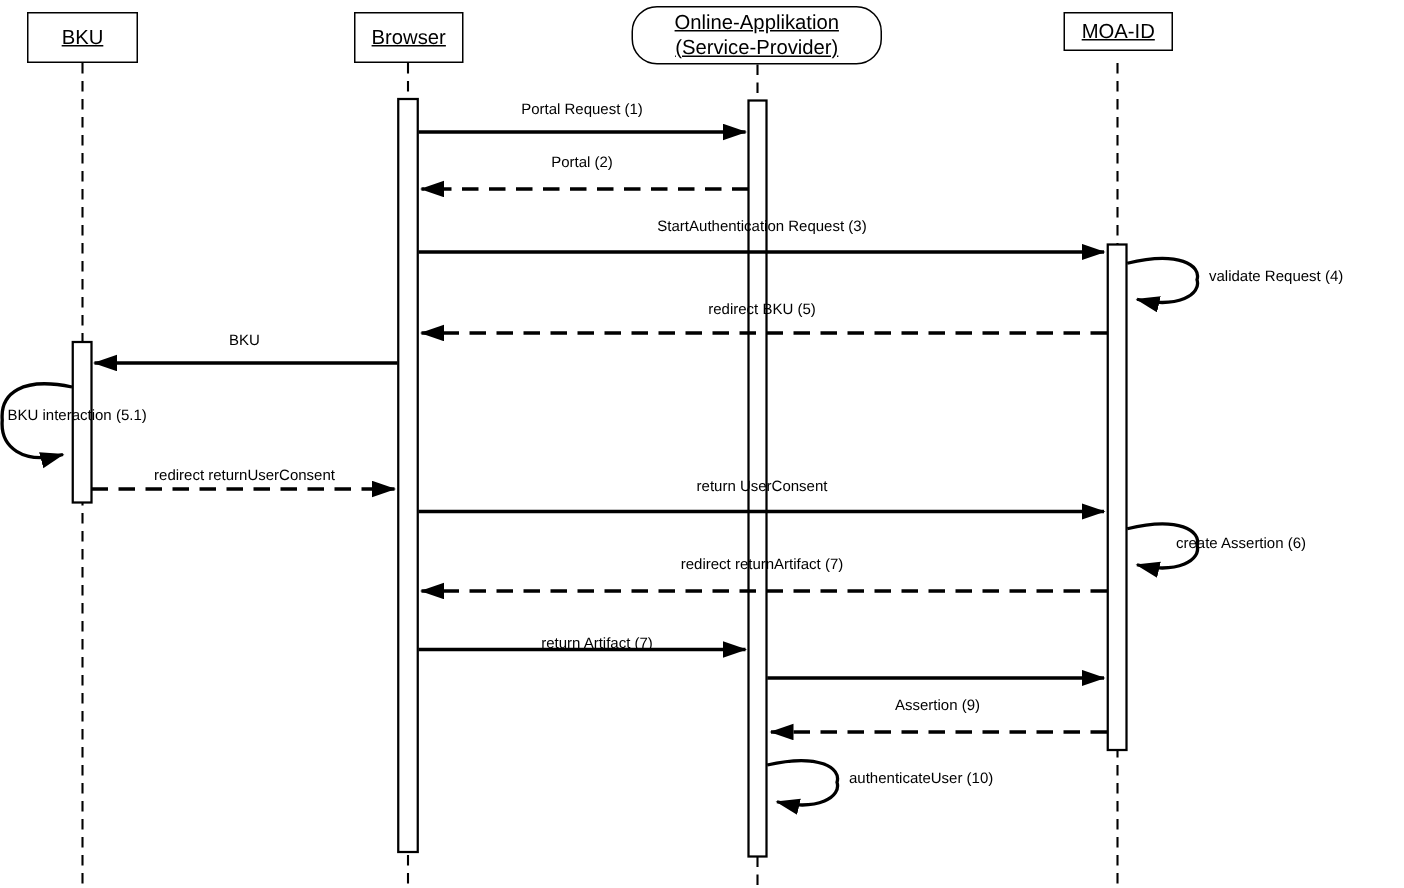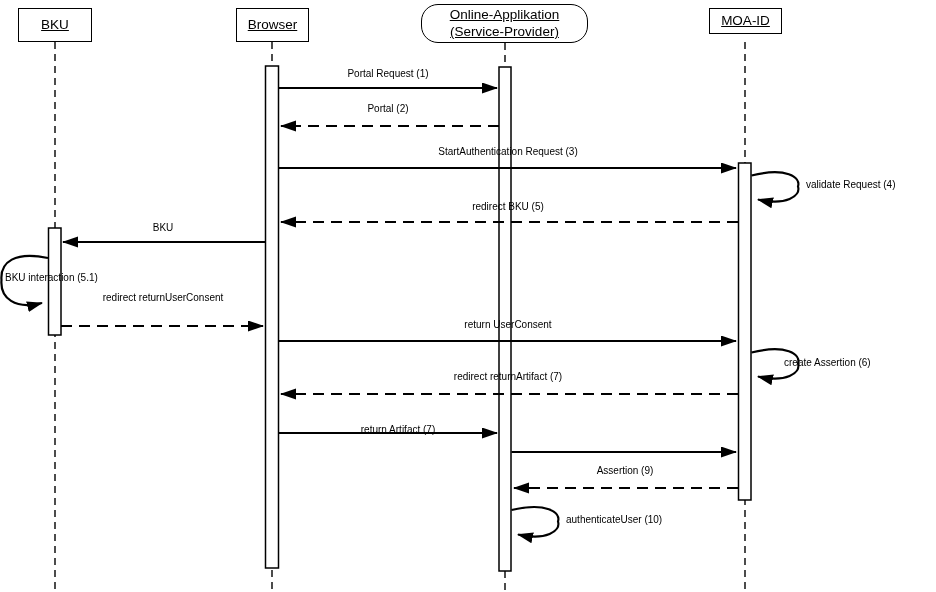--- a/index.html
+++ b/index.html
@@ -94,21 +94,21 @@
     <span class="plabel">MOA-ID</span>
   </div>
 
   <div class="msg centered" style="left:388px;top:68px;">Portal Request (1)</div>
   <div class="msg centered" style="left:388px;top:103px;">Portal (2)</div>
   <div class="msg centered" style="left:508px;top:146px;">StartAuthentication Request (3)</div>
   <div class="msg" style="left:806px;top:179px;">validate Request (4)</div>
   <div class="msg centered" style="left:508px;top:201px;">redirect BKU (5)</div>
   <div class="msg centered" style="left:163px;top:222px;">BKU</div>
   <div class="msg" style="left:5px;top:272px;">BKU interaction (5.1)</div>
-  <div class="msg centered" style="left:163px;top:292px;">redirect returnUserConsent</div>
+  <div class="msg centered" style="left:163px;top:312px;">redirect returnUserConsent</div>
   <div class="msg centered" style="left:508px;top:319px;">return UserConsent</div>
   <div class="msg" style="left:784px;top:357px;">create Assertion (6)</div>
   <div class="msg centered" style="left:508px;top:371px;">redirect returnArtifact (7)</div>
   <div class="msg centered" style="left:388px;top:424px;padding-left:20px;">return Artifact (7)</div>
   <div class="msg centered" style="left:625px;top:465px;">Assertion (9)</div>
   <div class="msg" style="left:566px;top:514px;">authenticateUser (10)</div>
 
 </div>
 
 </body></html>

